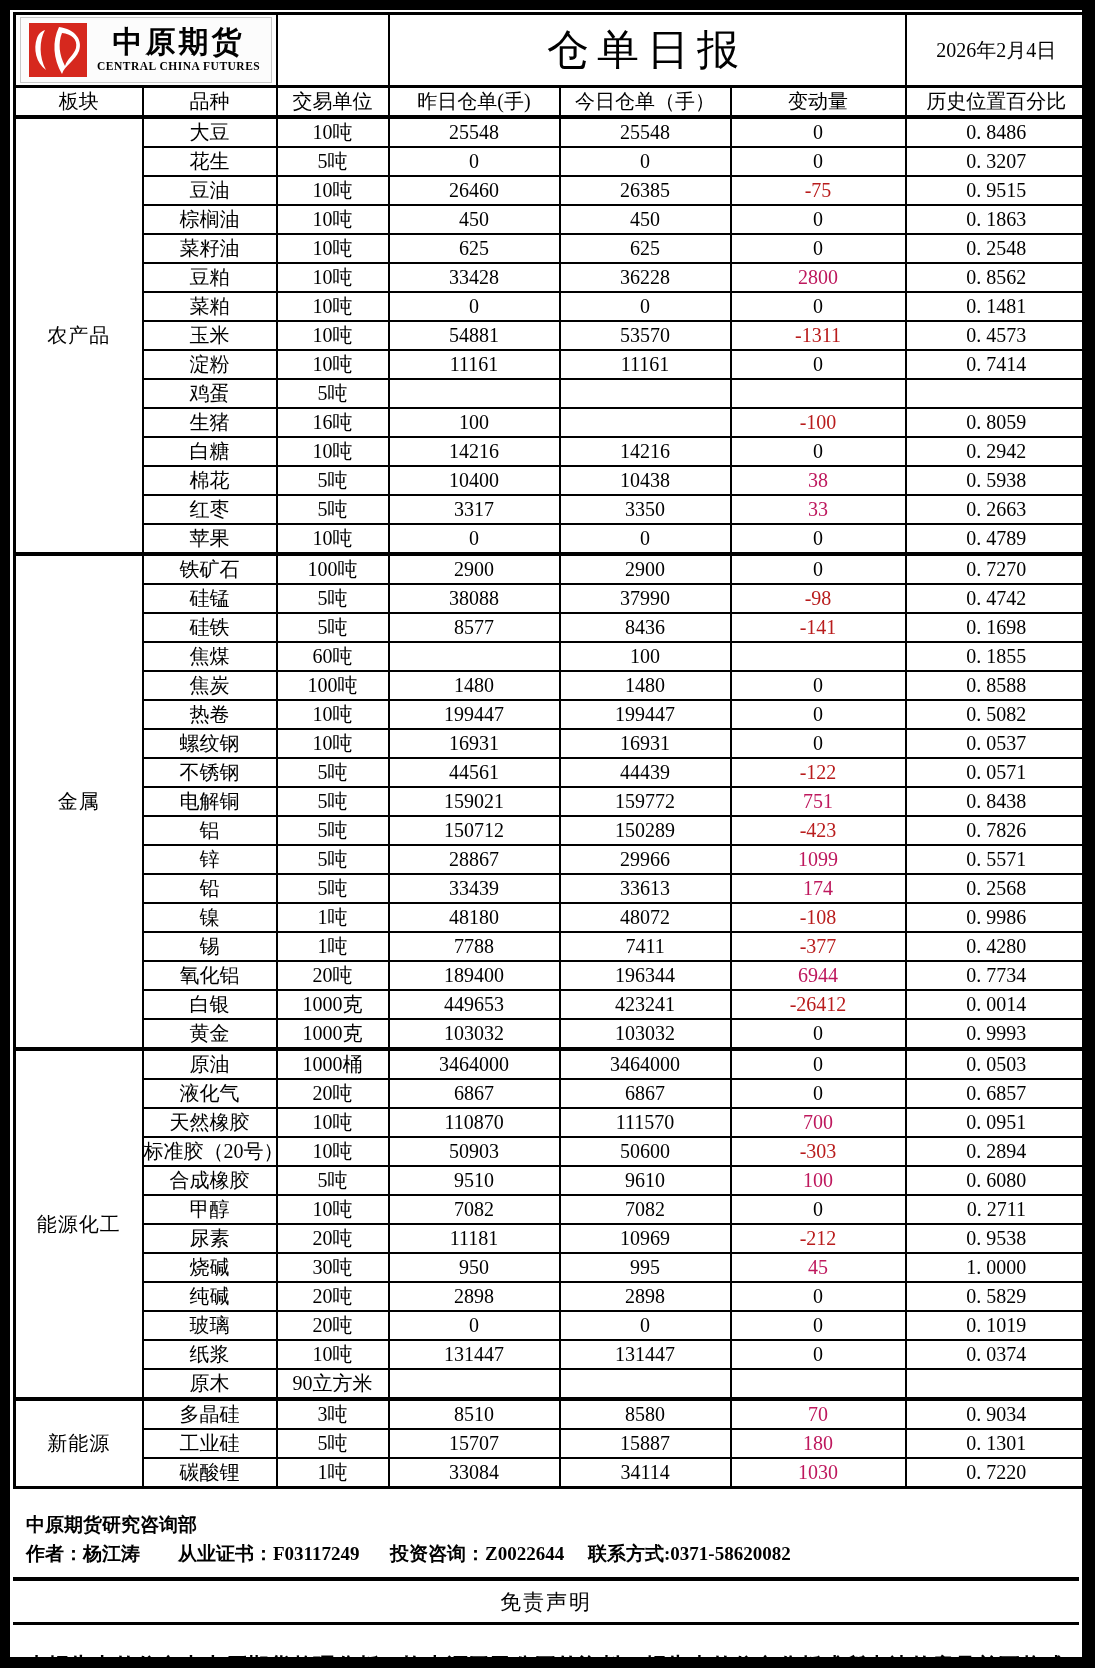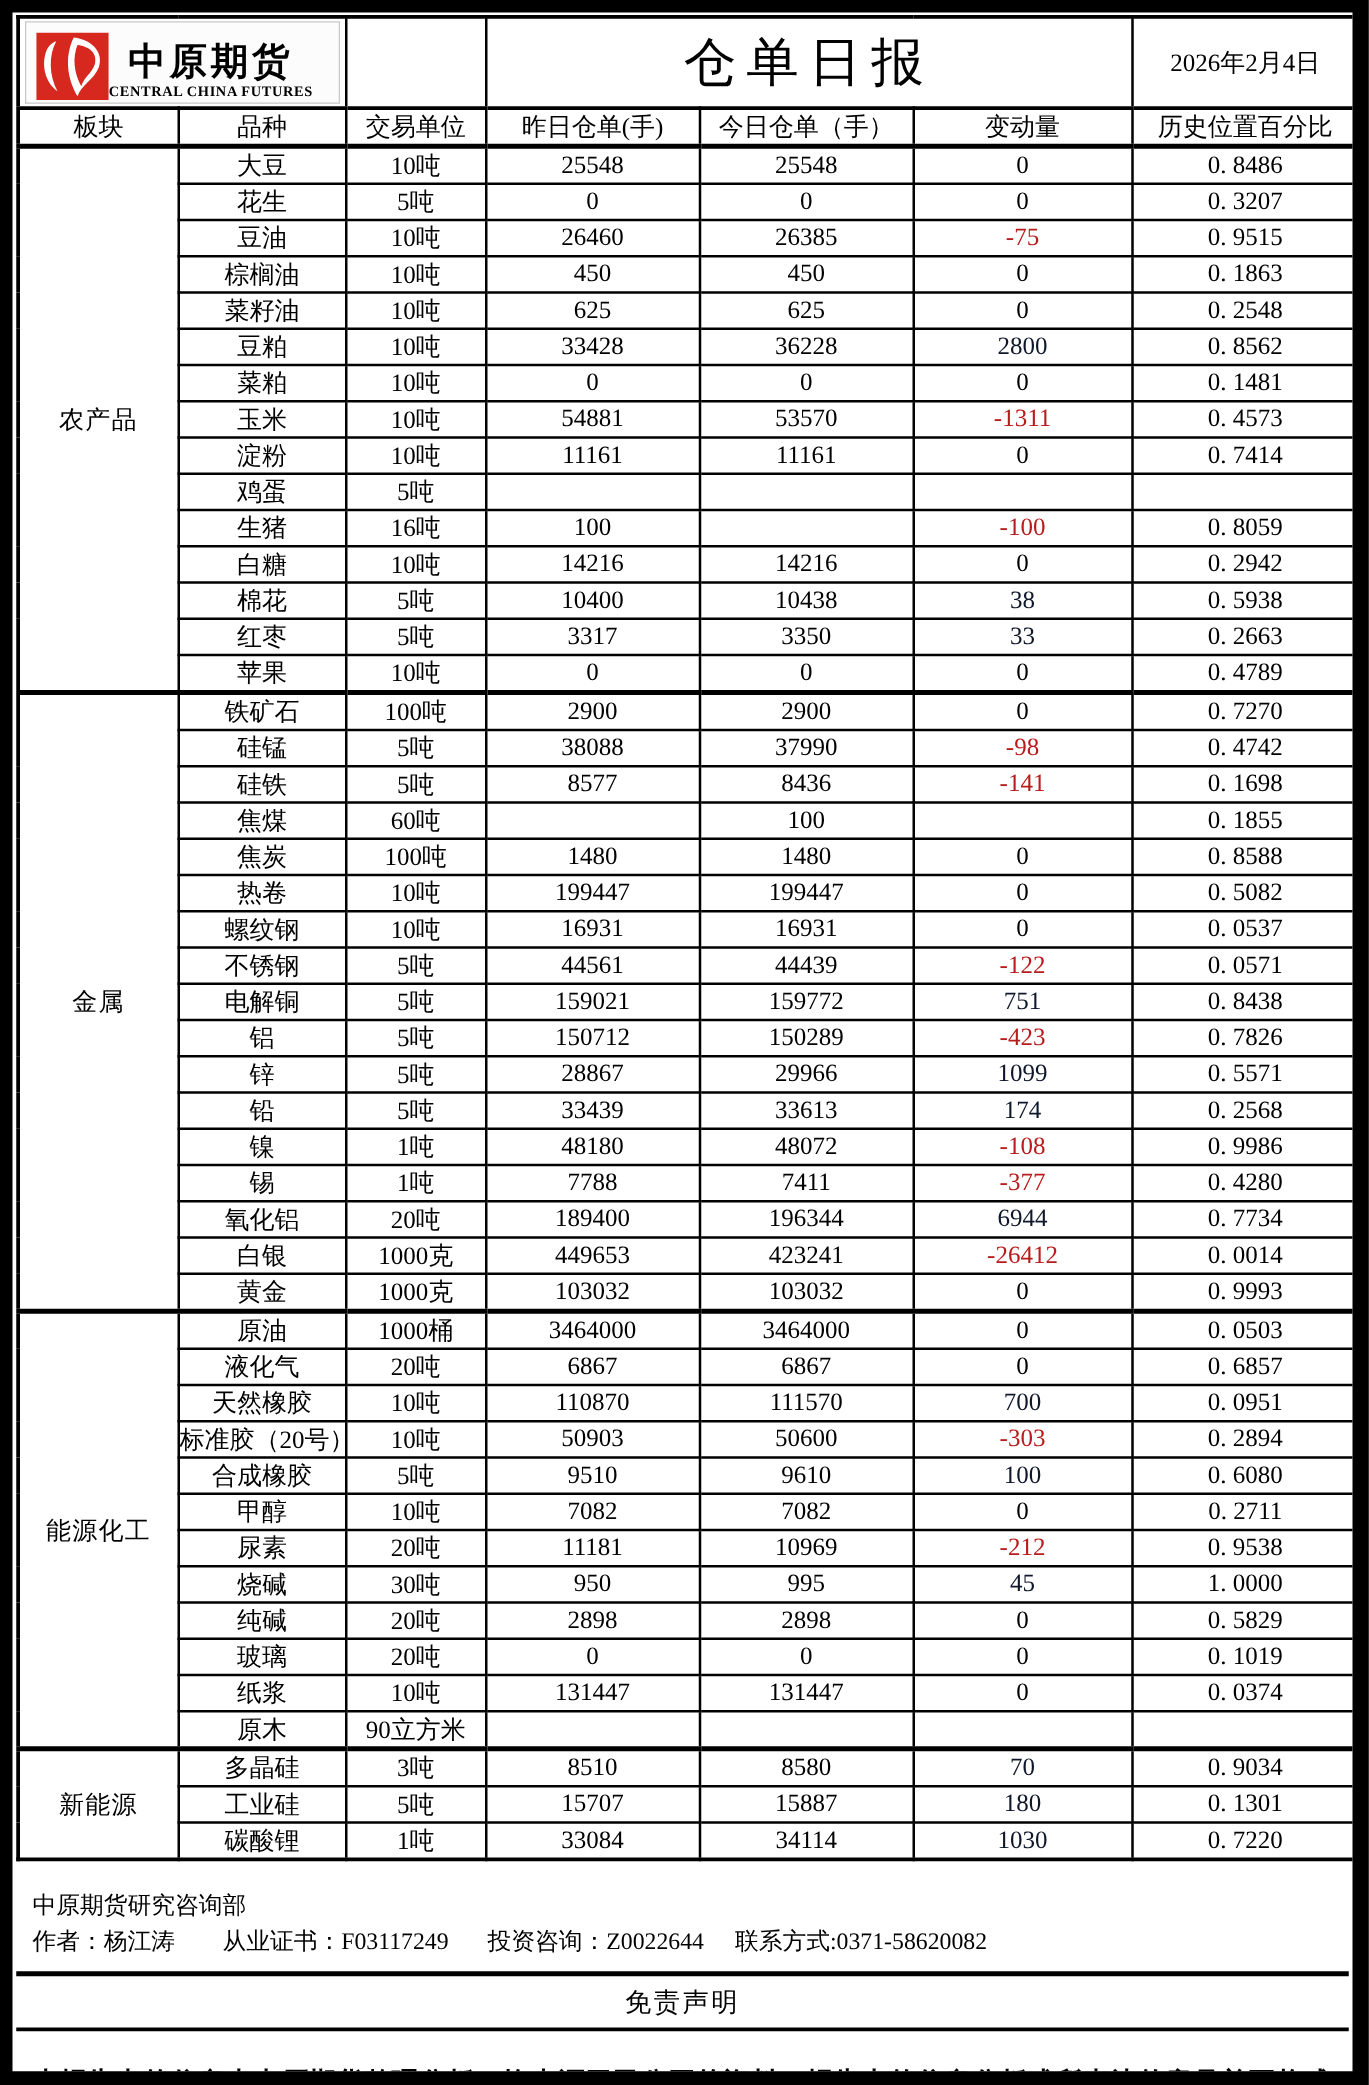--- a/index.html
+++ b/index.html
@@ -18,36 +18,36 @@
     height:1306px;flex:none;
   }
   table.report td,table.report th{
     border:2px solid #000;padding:0;text-align:center;vertical-align:middle;
     font-weight:400;overflow:hidden;white-space:nowrap;
   }
   table.report{border:3px solid #000;}
   tr.logo-row td{height:66px;border-bottom:3px solid #000;}
   .logo-cell{padding:2px;}
   .logo-box{
-    margin:2px 4px;height:60px;display:flex;align-items:flex-end;gap:0;
+    margin:2px 4px;height:60px;display:flex;align-items:center;gap:10px;
     background:#fcfcfc;border:1px solid #c8c8c8;padding:2px 8px;
   }
   .logo-mark{flex:none;}
   .logo-text{display:flex;flex-direction:column;align-items:center;line-height:1;}
   .logo-cn{font-size:30px;font-weight:700;letter-spacing:3px;}
   .logo-en{font-size:11.5px;font-weight:700;letter-spacing:.5px;margin-top:4px;}
   .title-cell{font-size:42px;letter-spacing:8px;font-weight:400;}
   .date-cell{font-size:20px;}
   tr.cols-row th{height:26px;font-size:20px;border-bottom:3px solid #000;}
   tbody td{font-size:20px;}
   td.section-cell{font-size:20px;letter-spacing:1px;}
   tr.sec-start td{border-top:4px solid #000;margin-left:23px;}
-  td.chg.up{color:#0f172a;}
+  td.chg.up{color:#be185d;}
   td.chg.down{color:#b91c1c;}
-  .research{flex:none;padding:22px 0 10px 13px;font-weight:400;font-size:19px;line-height:27px;}
+  .research{flex:none;padding:22px 0 10px 13px;font-weight:700;font-size:19px;line-height:27px;}
   .research .dept{margin-bottom:2px;}
   .research .line{display:grid;grid-template-columns:152px 212px 198px auto;}
   .band{
     flex:none;border-top:4px solid #000;border-bottom:3px solid #000;
     height:41px;display:flex;align-items:center;justify-content:center;
     font-size:21px;font-weight:400;letter-spacing:2px;
   }
   .disclaimer-body{
     flex:1;padding:22px 14px 10px 13px;font-size:21.5px;font-weight:700;
     line-height:1.78;text-align:justify;letter-spacing:.3px;white-space:normal;

